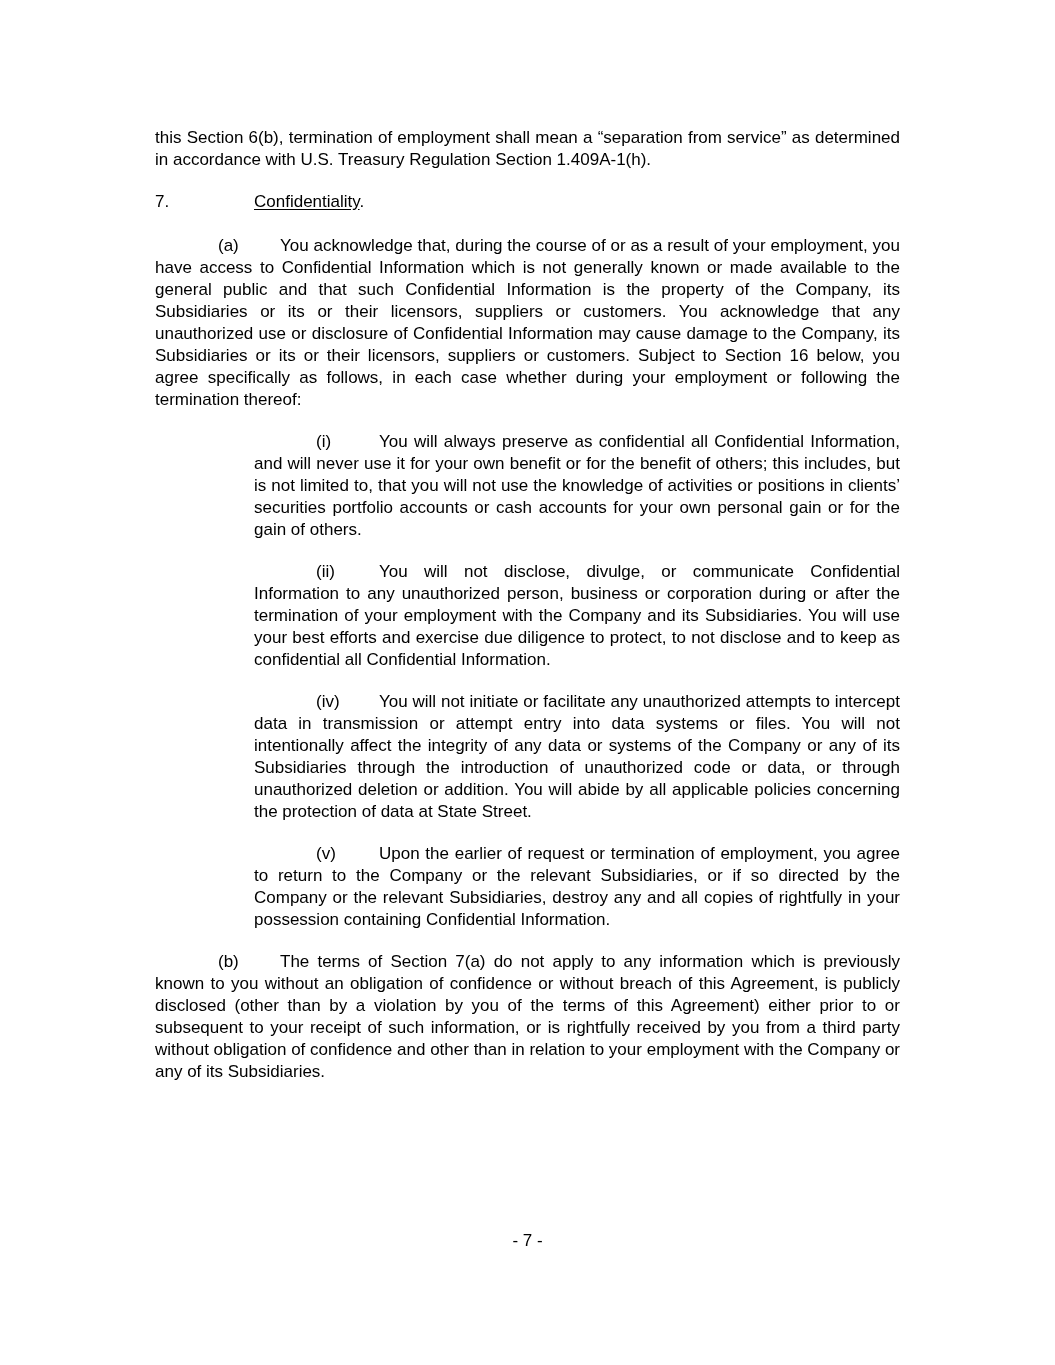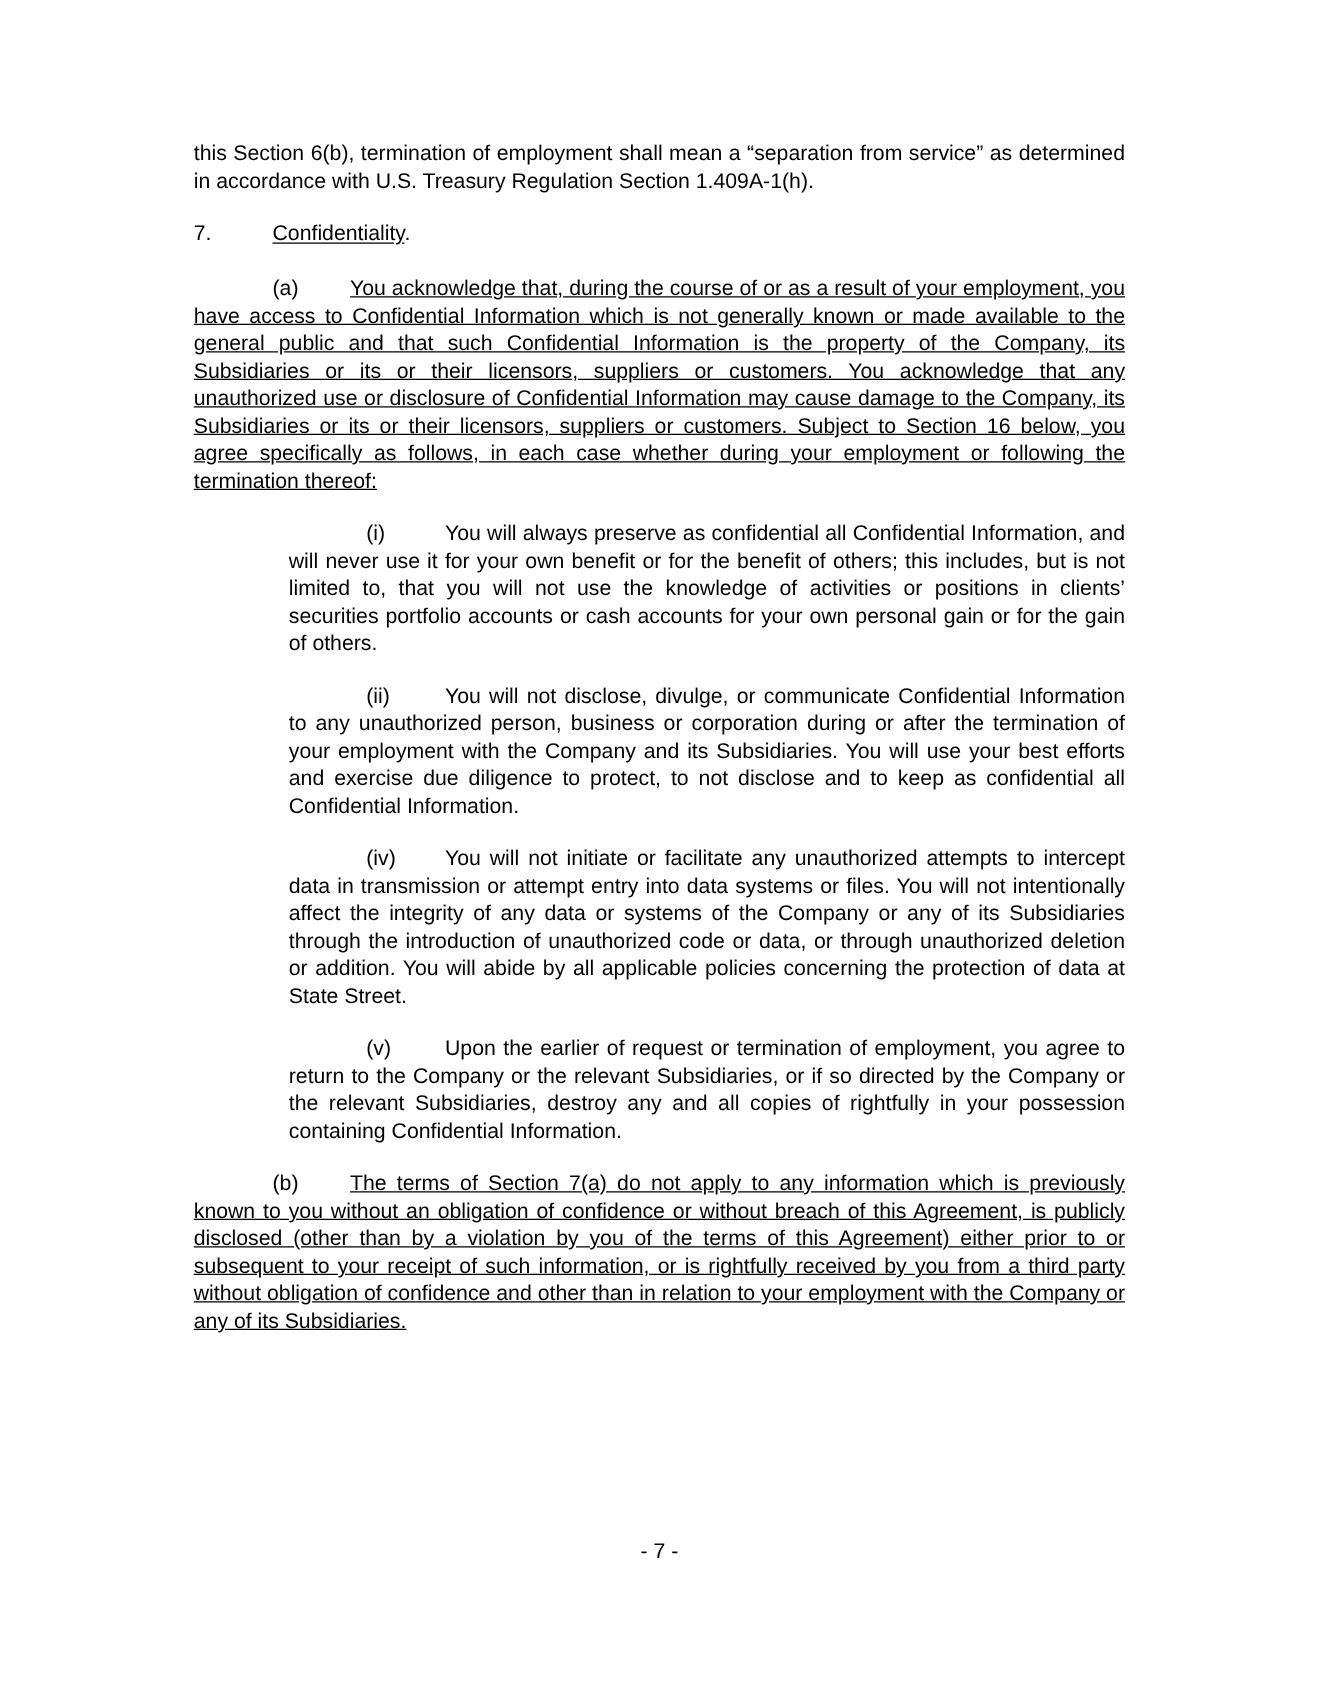--- a/index.html
+++ b/index.html
@@ -14,46 +14,47 @@
     background: #ffffff;
     color: #000000;
     font-family: "Liberation Sans", sans-serif;
     font-size: 17px;
     line-height: 22px;
     overflow: hidden;
   }
   .content {
     position: absolute;
     left: 155px;
-    top: 112px;
+    top: 127px;
     width: 745px;
   }
   .para {
     margin: 0 0 20px 0;
     text-align: justify;
   }
   .heading {
     margin: 8px 0 22px 0;
     text-align: left;
   }
   .tab-label {
     display: inline-block;
     text-indent: 0;
   }
   .heading .tab-label { width: 63px; }
-  .lvl1 { text-indent: 63px; text-decoration: underline; }
+  .lvl1 { text-indent: 63px; }
   .lvl1 .tab-label { width: 62px; }
   .item {
-    margin-left: 76px;
+    margin-left: 99px;
     text-indent: 62px;
   }
   .item .tab-label { width: 63px; }
   .underlined {
     text-decoration: underline;
     text-underline-offset: 2px;
+    margin-left: 36px;
   }
   .footer {
     position: absolute;
     top: 1230px;
     left: 0;
     width: 100%;
     text-align: center;
   }
 </style>
 </head>

